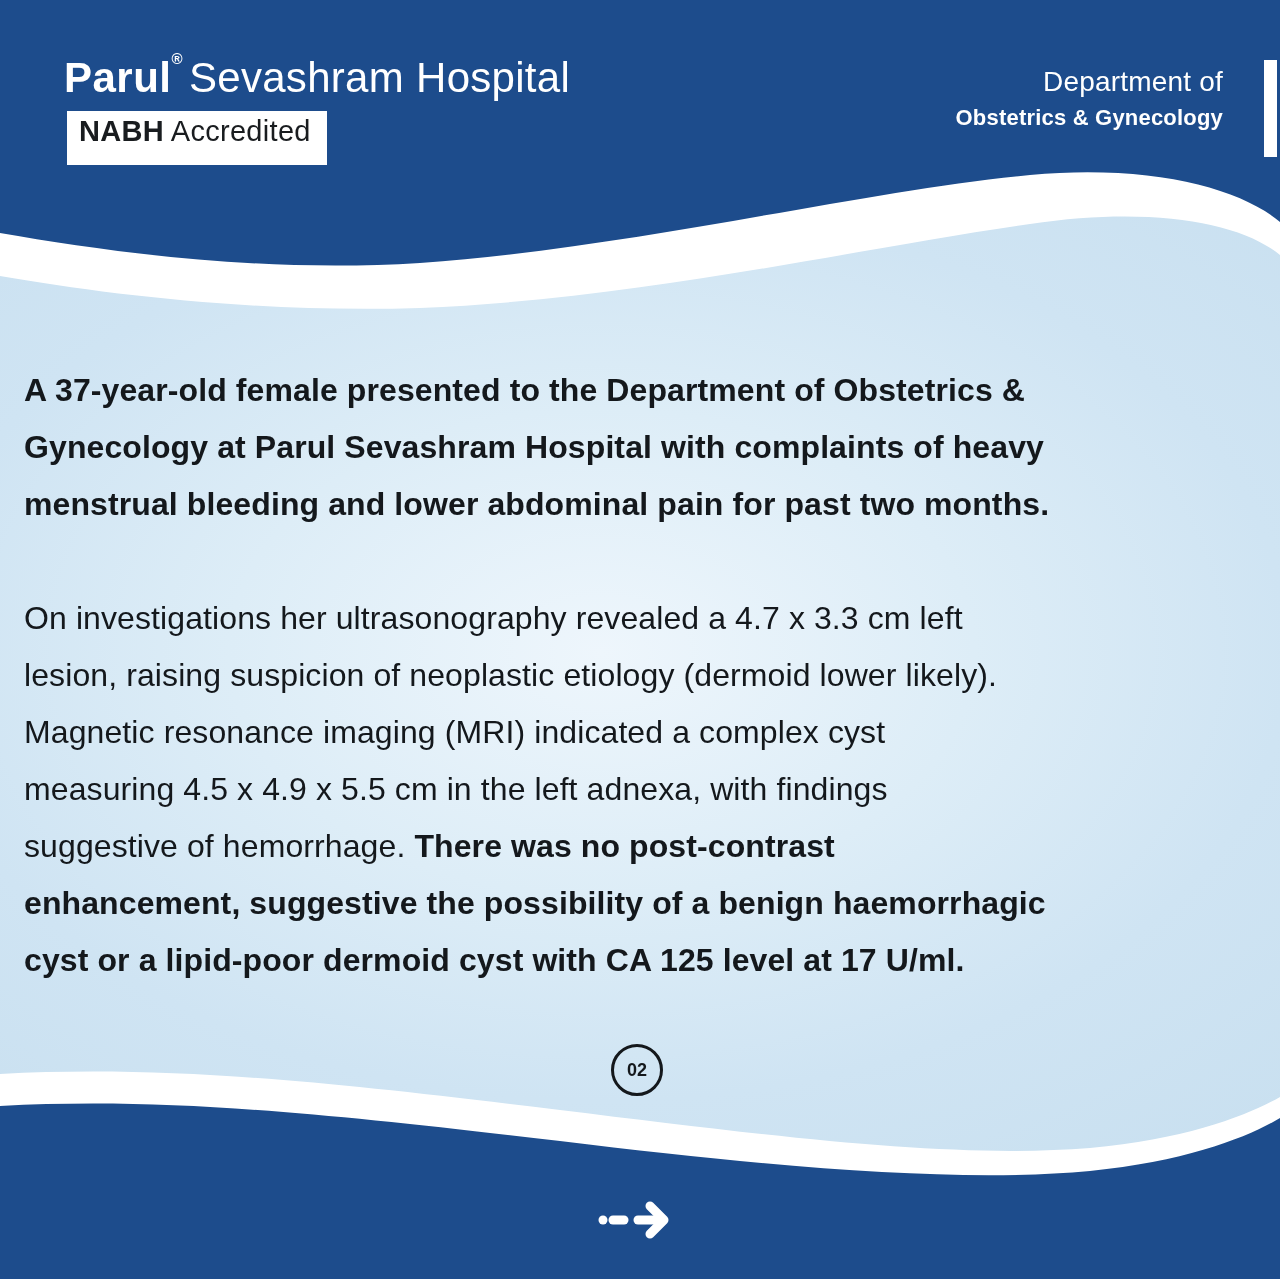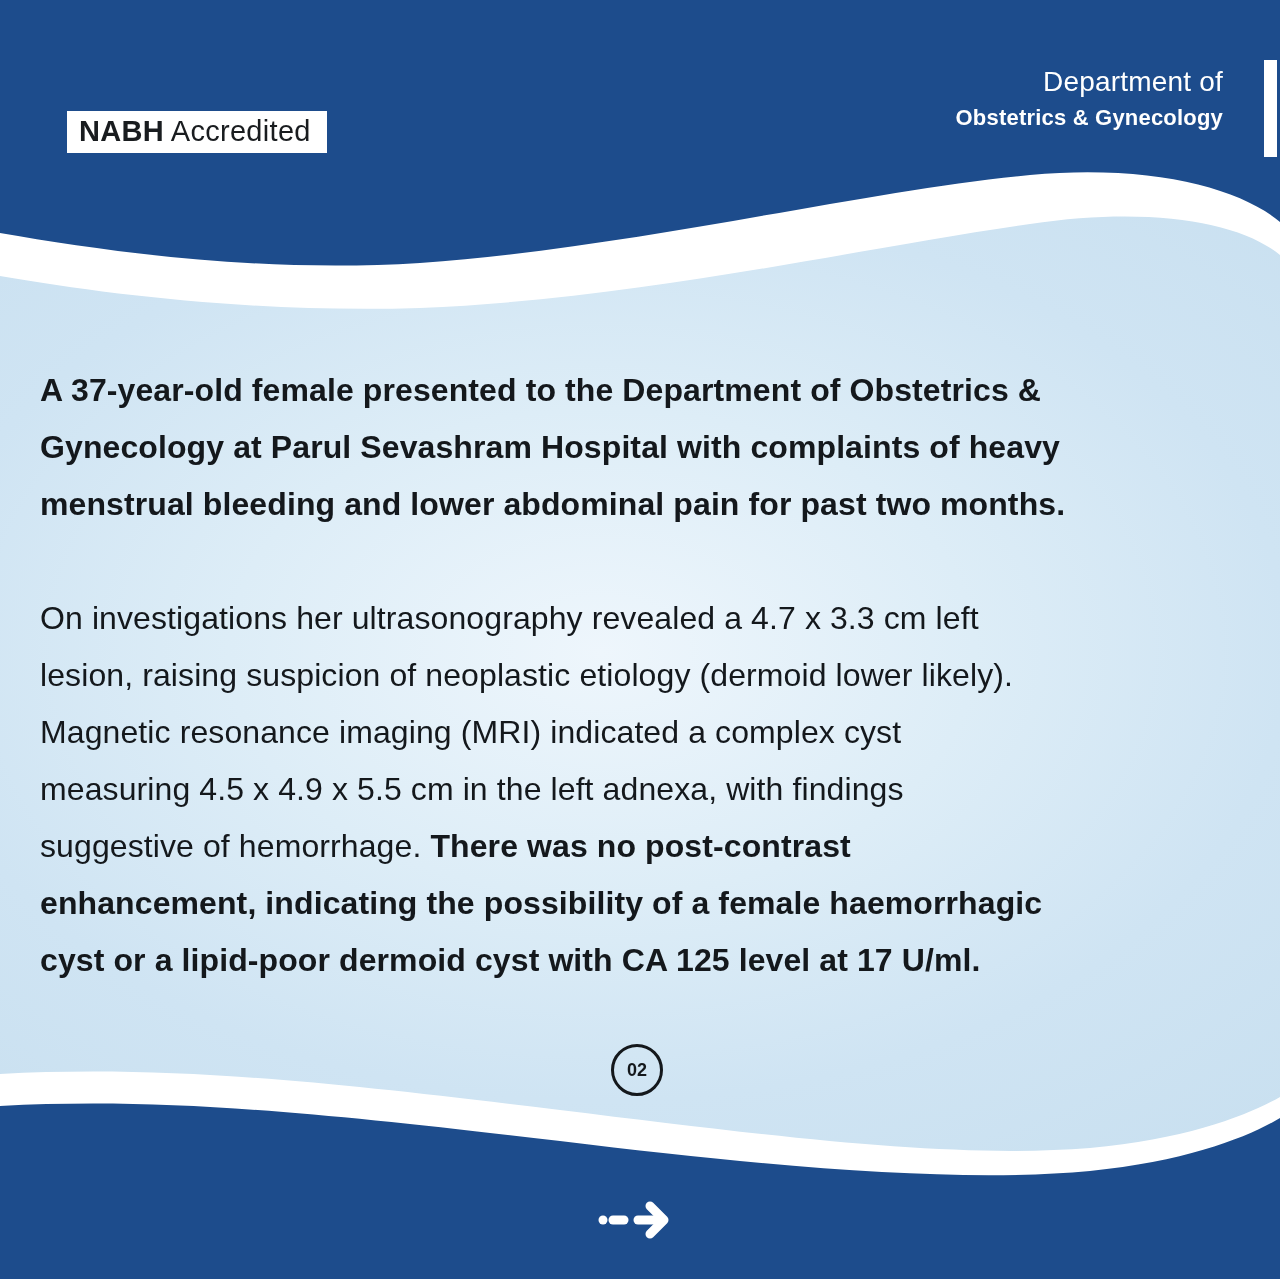--- a/index.html
+++ b/index.html
@@ -18,29 +18,29 @@
       #eef6fc 0%, #ddedf7 38%, #cfe4f3 70%, #c9e0f0 100%);
   }
   .waves{position:absolute;left:0;top:0;width:1280px;height:1279px;z-index:0;display:block;}
   .layer{position:absolute;z-index:2;}
 
   
   .brand{left:64px;top:50px;color:var(--white);font-size:42px;font-weight:400;letter-spacing:.3px;}
   .brand .brand-name{font-weight:800;letter-spacing:.5px;}
   .brand .brand-reg{font-size:15px;vertical-align:28px;font-weight:700;margin-right:6px;}
   .badge{left:67px;top:111px;background:var(--white);color:#191c1f;font-size:29px;
-         padding:4px 16px 5px 12px;letter-spacing:.3px;}
+         padding:4px 16px 17px 12px;letter-spacing:.3px;}
   .badge-bold{font-weight:700;}
   .dept{right:57px;top:64px;text-align:right;color:var(--white);}
   .dept-line1{font-size:28px;font-weight:500;line-height:35px;letter-spacing:.2px;}
   .dept-line2{font-size:22px;font-weight:700;line-height:37px;letter-spacing:.2px;}
   .side-tab{left:1264px;top:60px;width:13px;height:97px;background:var(--white);}
 
   
-  .case-text{left:40px;top:362px;width:1212px;color:var(--text-dark);
+  .case-text{left:24px;top:362px;width:1212px;color:var(--text-dark);
              font-size:32px;line-height:57px;letter-spacing:.1px;}
   .paragraph + .paragraph{margin-top:57px;}
   .text-line{white-space:nowrap;}
   .seg-bold{font-weight:700;}
 
   
   .page-badge{left:611px;top:1044px;width:52px;height:52px;box-sizing:border-box;
               border:3px solid var(--text-dark);border-radius:50%;
               display:flex;align-items:center;justify-content:center;
               font-size:18px;font-weight:600;color:var(--text-dark);}
@@ -57,20 +57,23 @@
 
     <path fill="var(--white)" d="M0,0 H1280 V255 C1240,222 1150,206 1030,224 C860,248 640,299 420,308 C260,313 110,295 0,276 Z"></path>
 
     <path fill="var(--header-blue)" d="M0,0 H1280 V222 C1240,188 1150,164 1030,175 C860,191 640,247 420,263 C260,273 110,252 0,233 Z"></path>
 
     <path fill="var(--white)" d="M0,1074 C170,1065 330,1082 560,1110 C780,1137 950,1159 1090,1148 C1190,1139 1250,1114 1280,1097 V1279 H0 Z"></path>
 
     <path fill="var(--header-blue)" d="M0,1106 C170,1097 330,1114 560,1141 C780,1168 960,1183 1090,1171 C1190,1161 1250,1136 1280,1118 V1279 H0 Z"></path>
   </svg>
 
+  <div class="layer brand">
+    <span class="brand-name">Parul</span><span class="brand-reg">®</span><span>Sevashram Hospital</span>
+  </div>
 
   <div class="layer badge">
     <span class="badge-bold">NABH</span><span> Accredited</span>
   </div>
 
   <div class="layer dept">
     <div class="dept-line1">Department of</div>
     <div class="dept-line2">Obstetrics &amp; Gynecology</div>
   </div>
 
@@ -81,21 +84,21 @@
         <div class="text-line"><span class="seg-bold">A 37-year-old female presented to the Department of Obstetrics &amp;</span></div>
         <div class="text-line"><span class="seg-bold">Gynecology at Parul Sevashram Hospital with complaints of heavy</span></div>
         <div class="text-line"><span class="seg-bold">menstrual bleeding and lower abdominal pain for past two months.</span></div>
       </div>
       <div class="paragraph">
         <div class="text-line"><span>On investigations her ultrasonography revealed a 4.7 x 3.3 cm left</span></div>
         <div class="text-line"><span>lesion, raising suspicion of neoplastic etiology (dermoid lower likely).</span></div>
         <div class="text-line"><span>Magnetic resonance imaging (MRI) indicated a complex cyst</span></div>
         <div class="text-line"><span>measuring 4.5 x 4.9 x 5.5 cm in the left adnexa, with findings</span></div>
         <div class="text-line"><span>suggestive of hemorrhage. </span><span class="seg-bold">There was no post-contrast</span></div>
-        <div class="text-line"><span class="seg-bold">enhancement, indicating the possibility of a female haemorrhagic</span></div>
+        <div class="text-line"><span class="seg-bold">enhancement, suggestive the possibility of a benign haemorrhagic</span></div>
         <div class="text-line"><span class="seg-bold">cyst or a lipid-poor dermoid cyst with CA 125 level at 17 U/ml.</span></div>
       </div>
     </div>
 
   <div class="layer page-badge">
     <span>02</span>
   </div>
 
   <svg class="layer next-arrow" viewBox="0 0 88 44" xmlns="http://www.w3.org/2000/svg">
     <circle cx="7" cy="22" r="4.5" fill="var(--white)"></circle>

